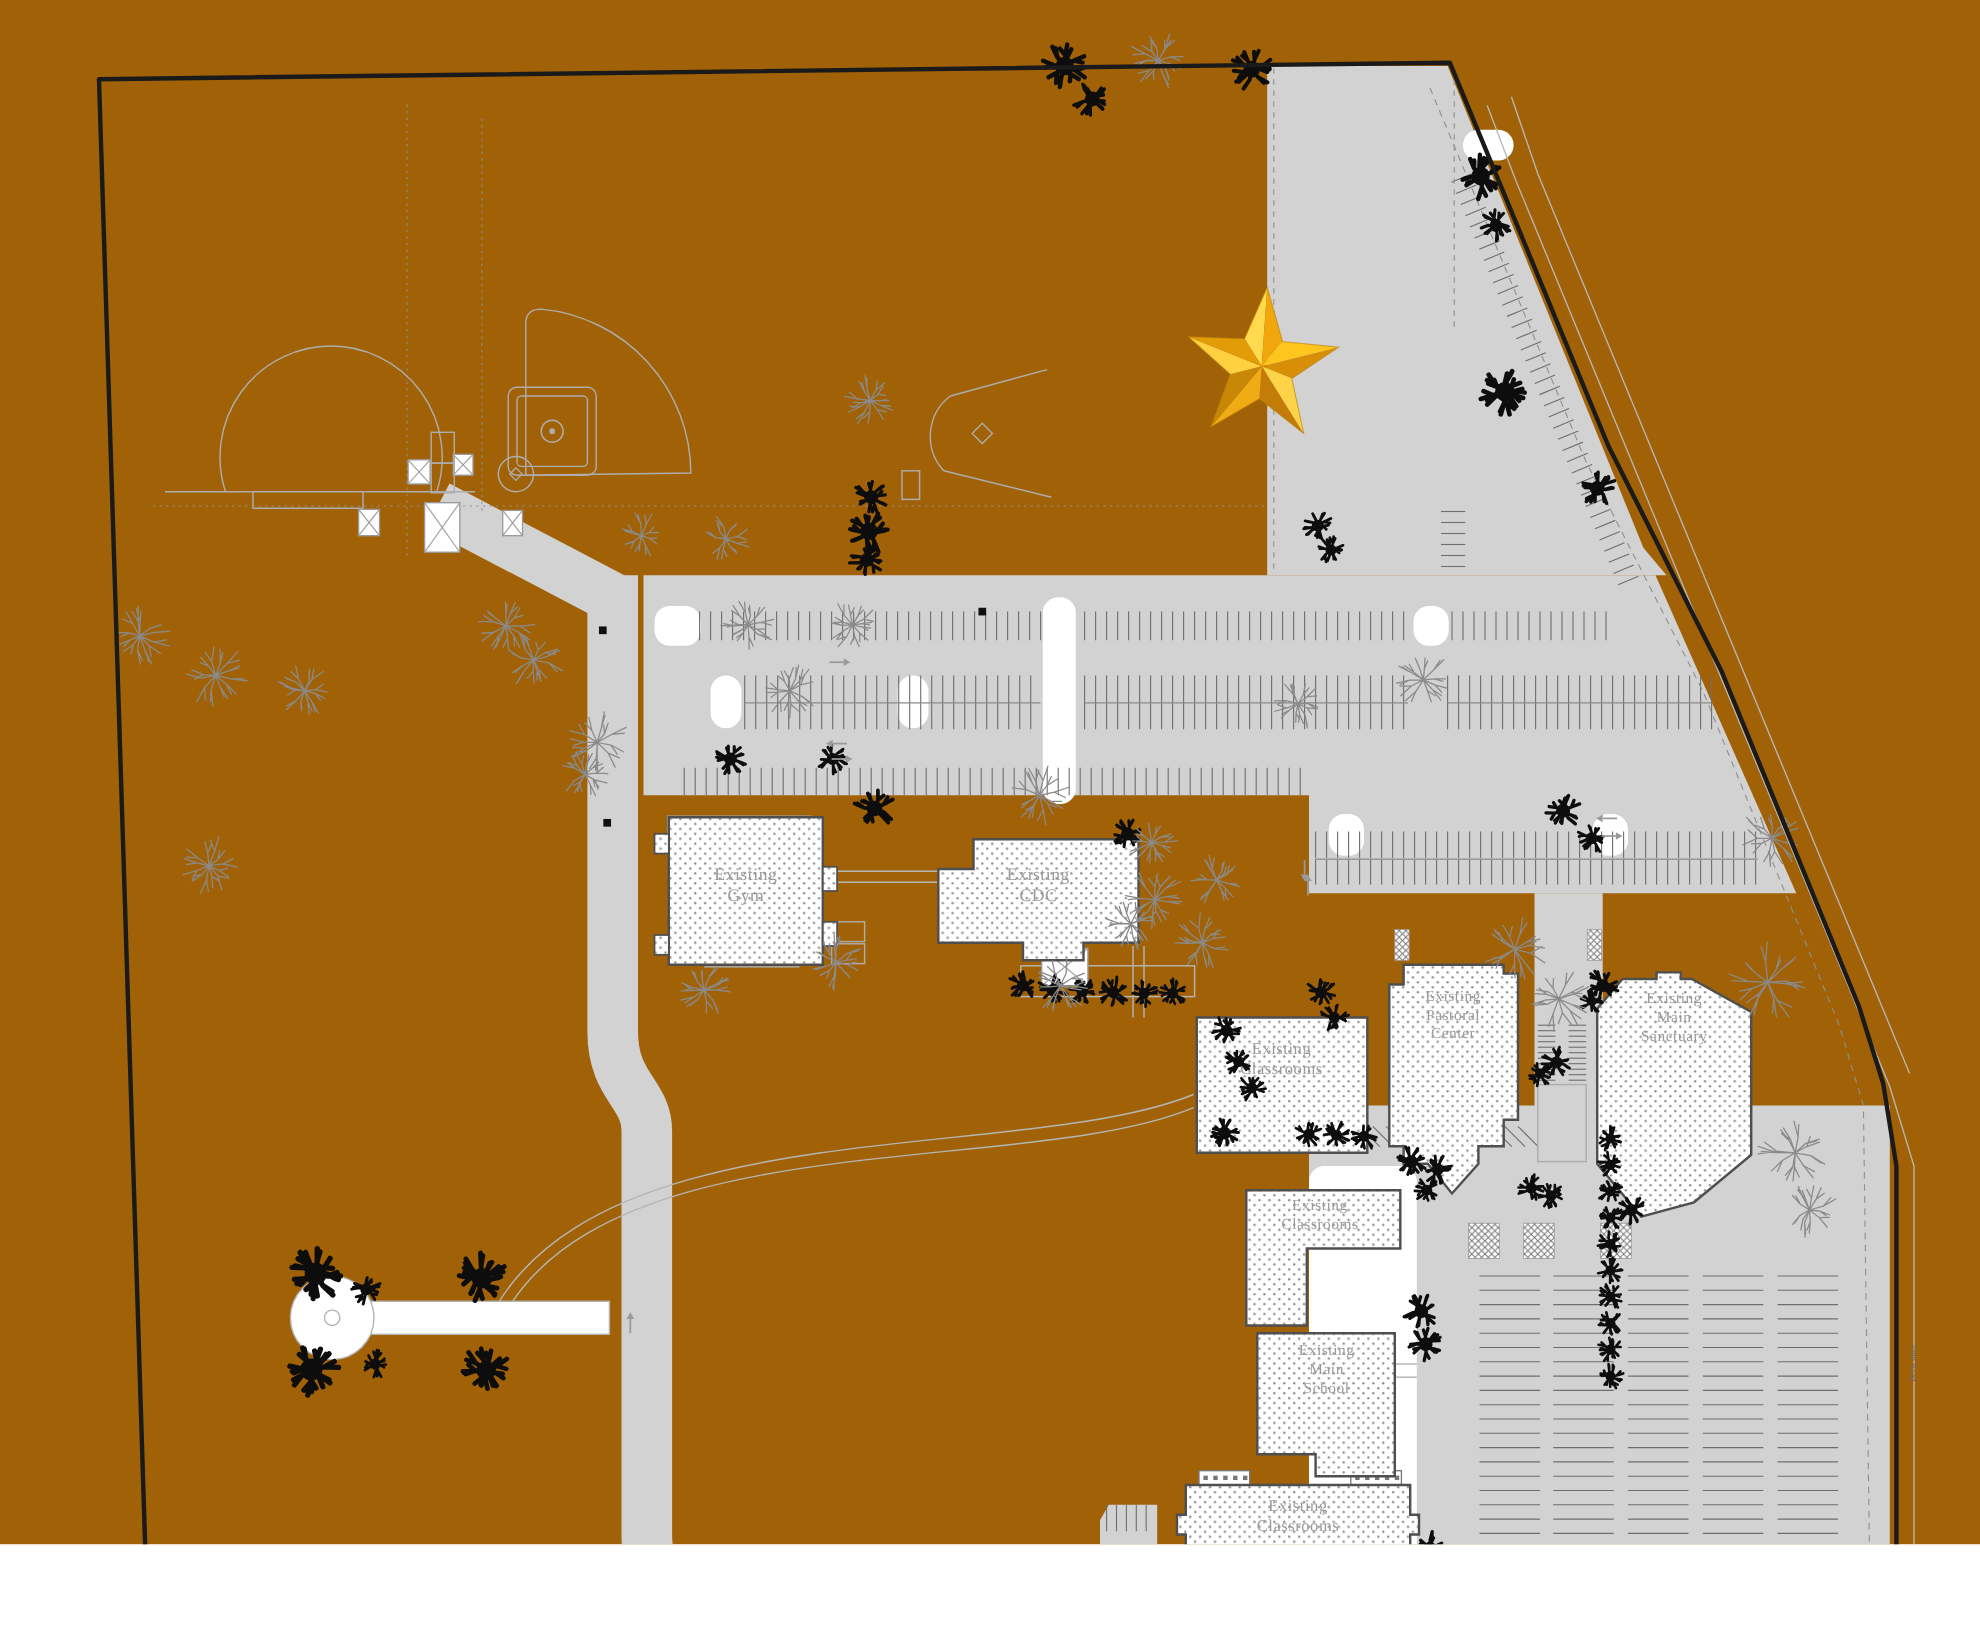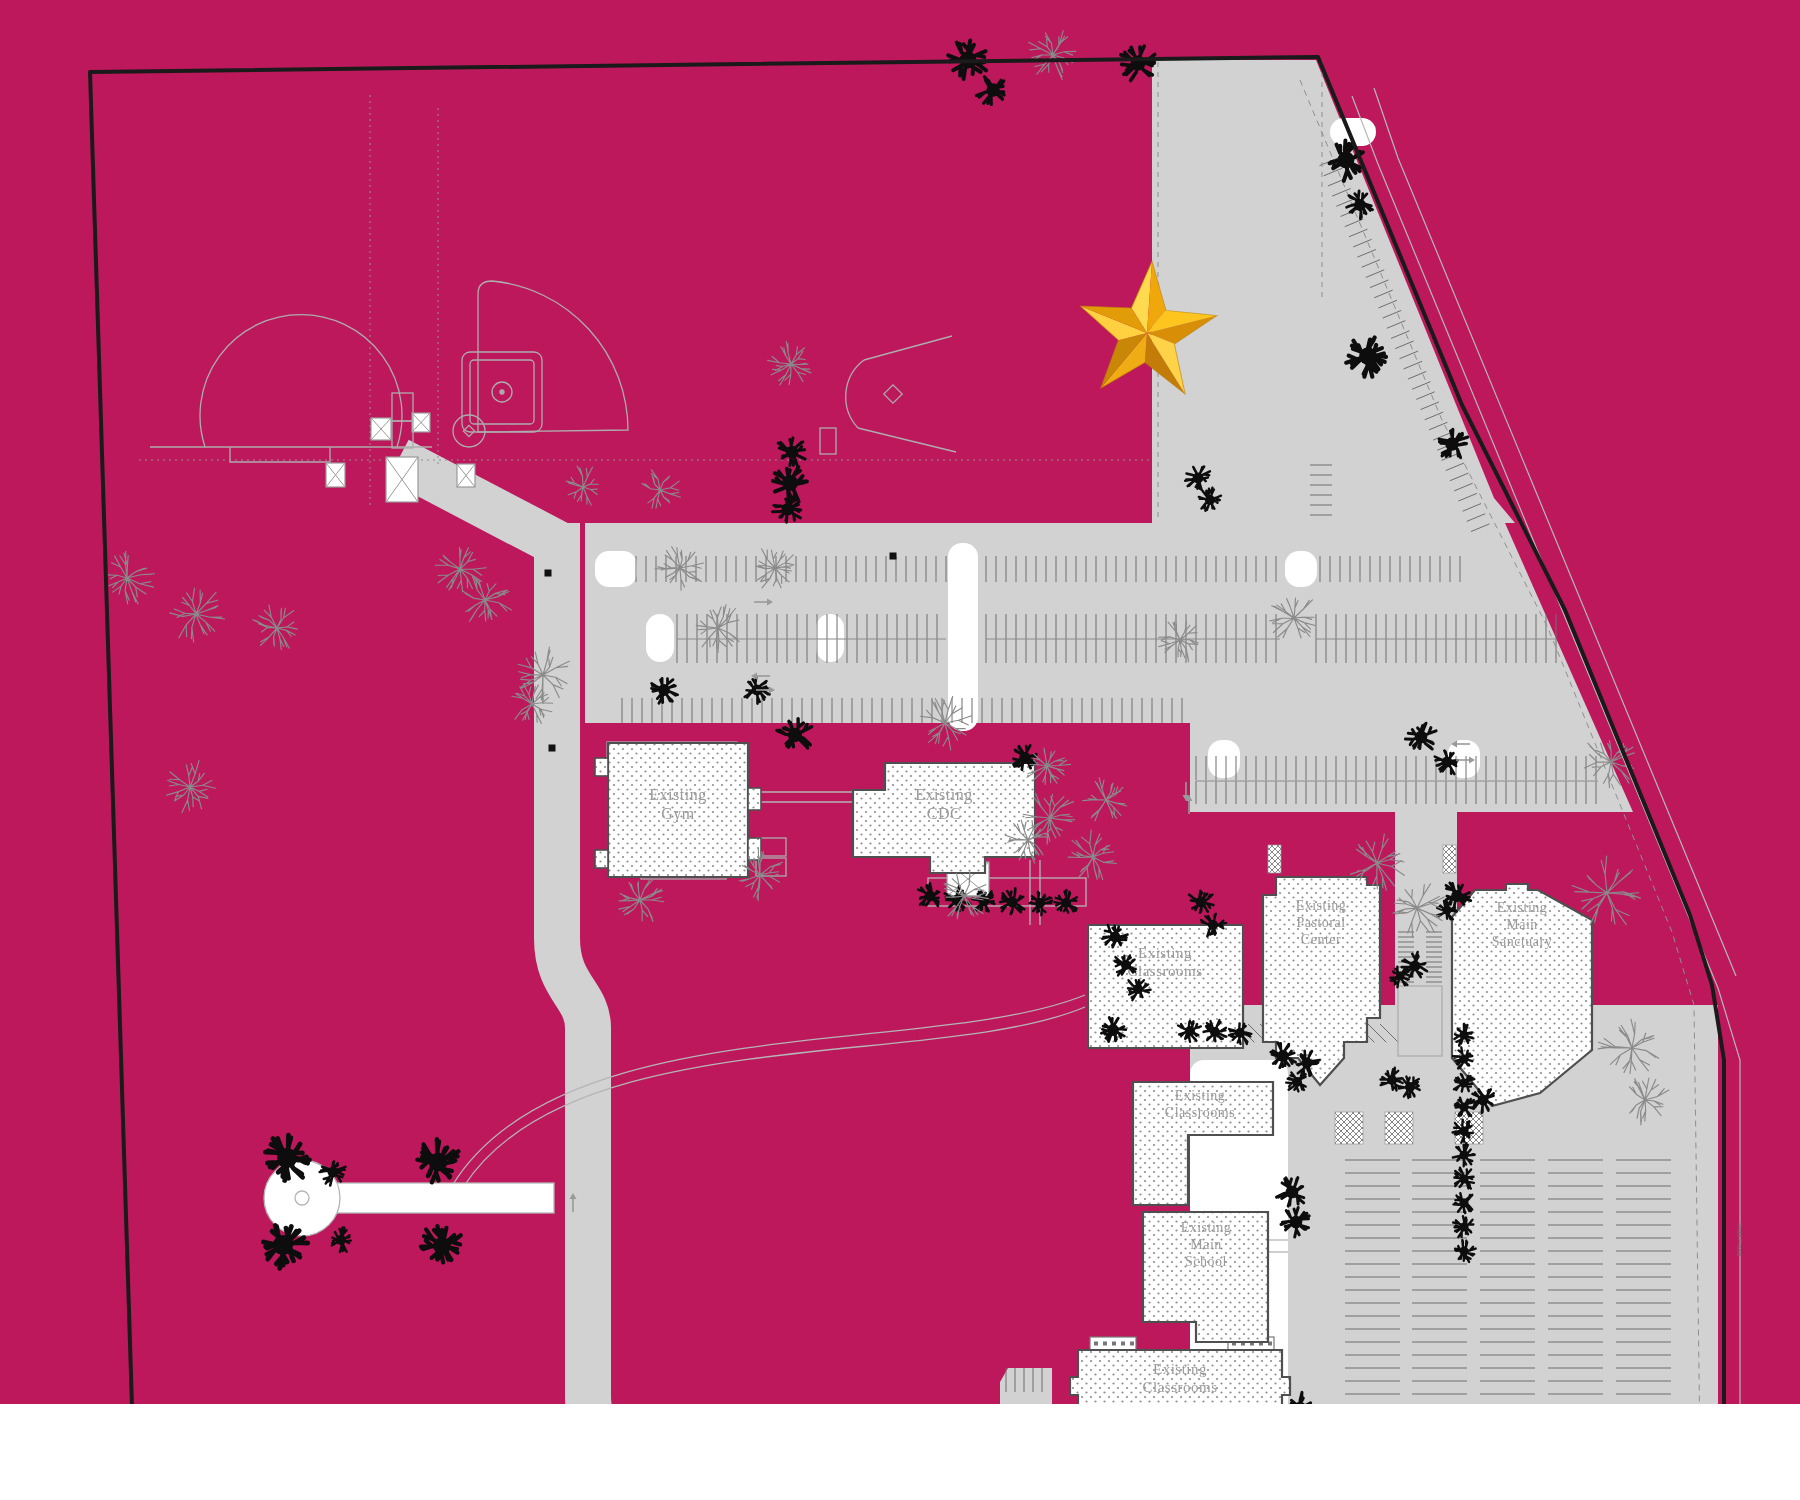--- a/index.html
+++ b/index.html
@@ -1,16 +1,16 @@
 <!DOCTYPE html>
 <html><head>
 <meta charset="utf-8">
 <style>
   html,body{margin:0;padding:0;background:#ffffff;}
-  #stage{position:relative;width:1800px;height:1404px;background:#be185d;overflow:hidden;}
+  #stage{position:relative;width:1800px;height:1404px;background:#a16207;overflow:hidden;}
   svg{display:block;}
   text.bl{font-family:"Liberation Serif",serif;fill:#9a9a9a;text-anchor:middle;letter-spacing:.5px;}
   text.tiny{font-family:"Liberation Sans",sans-serif;fill:#666;}
 </style>
 </head>
 <body>
 
 <div id="stage">
   <svg id="plan" width="1800" height="1500" viewBox="0 0 1800 1500">
     <defs>

